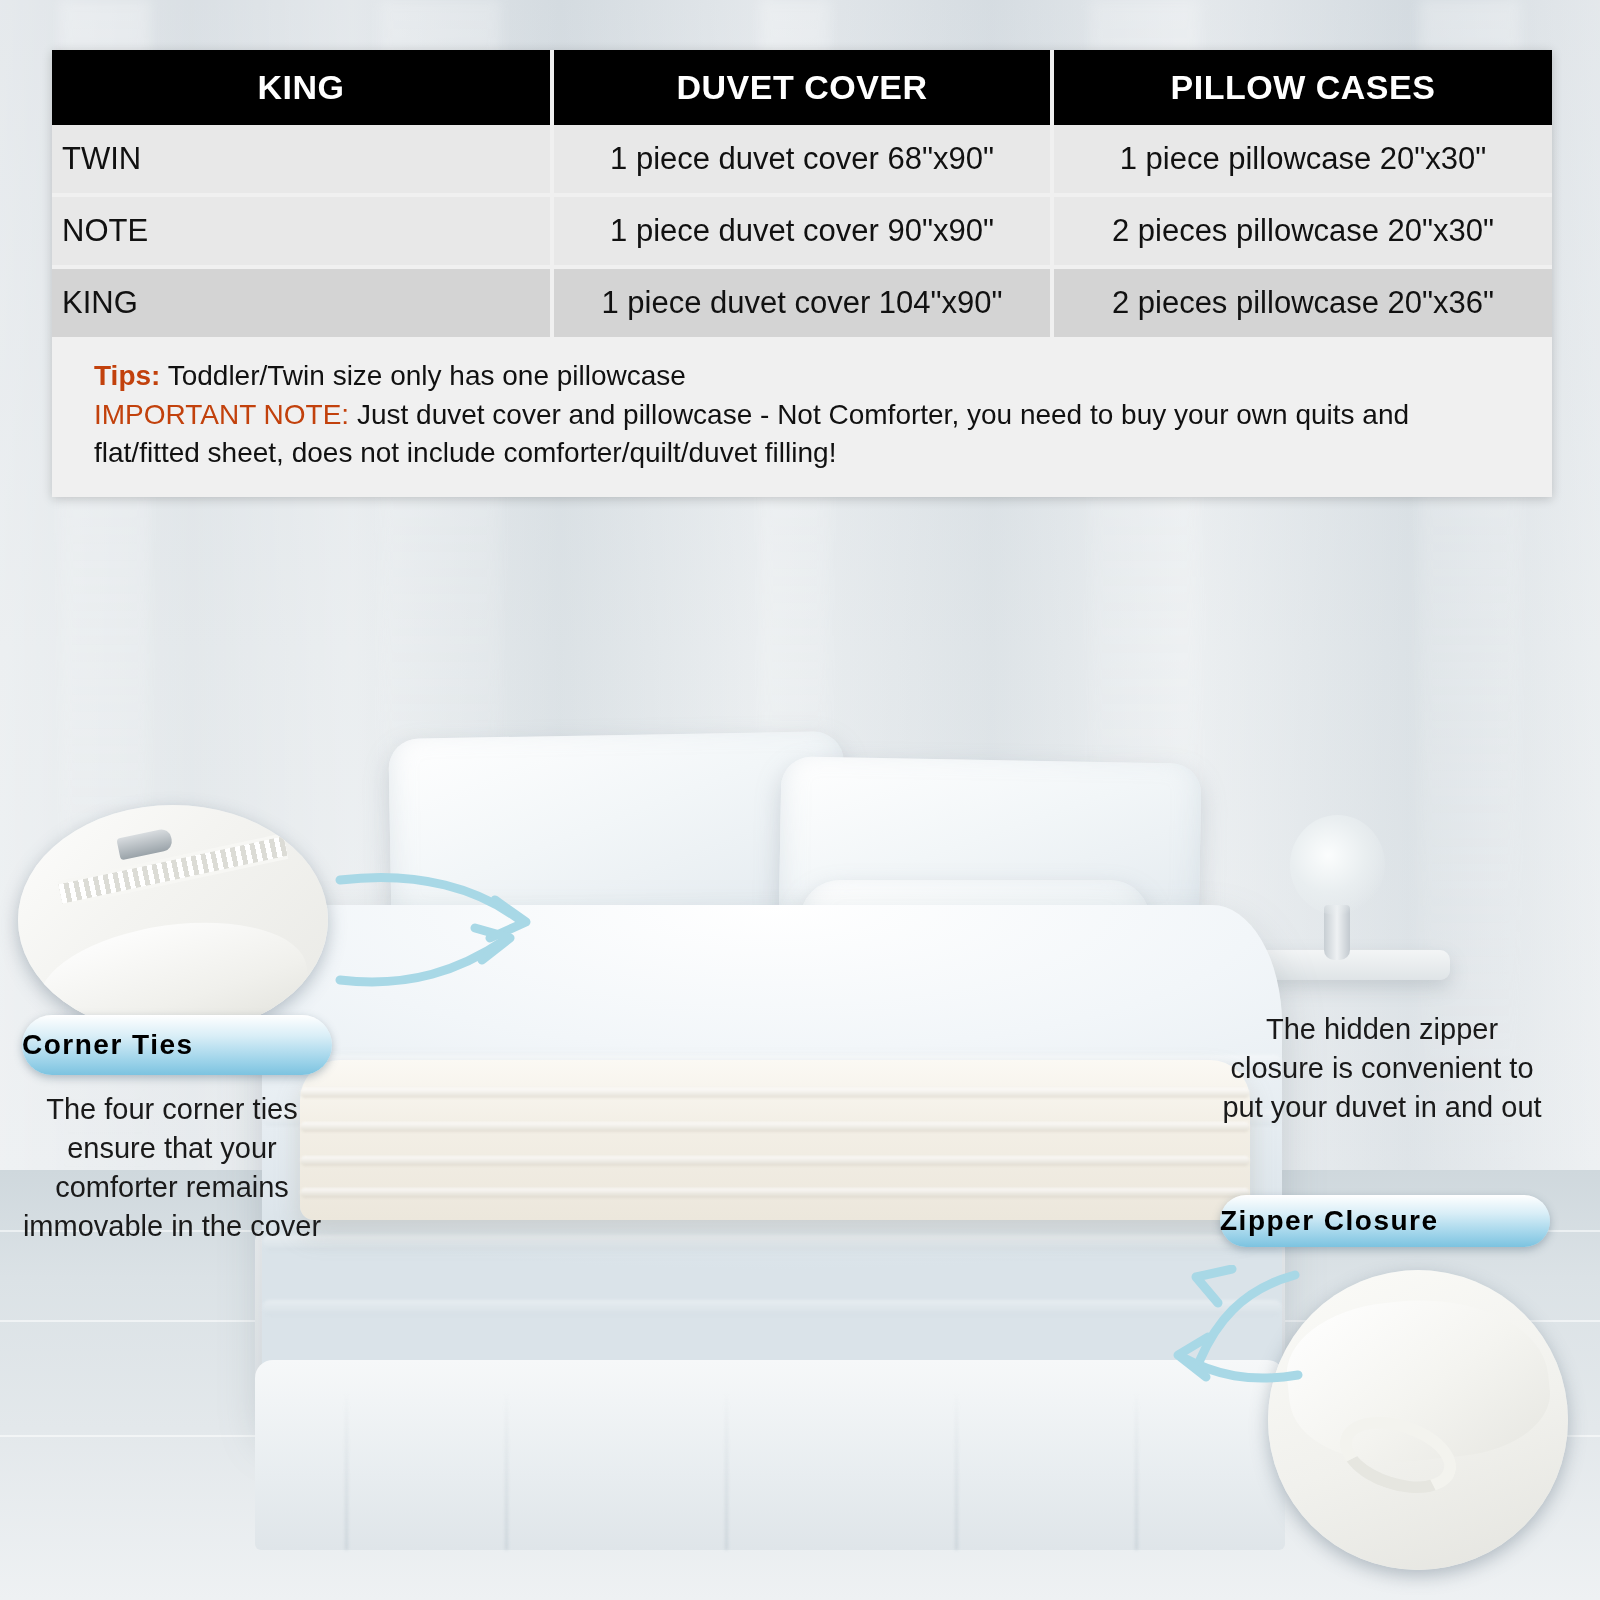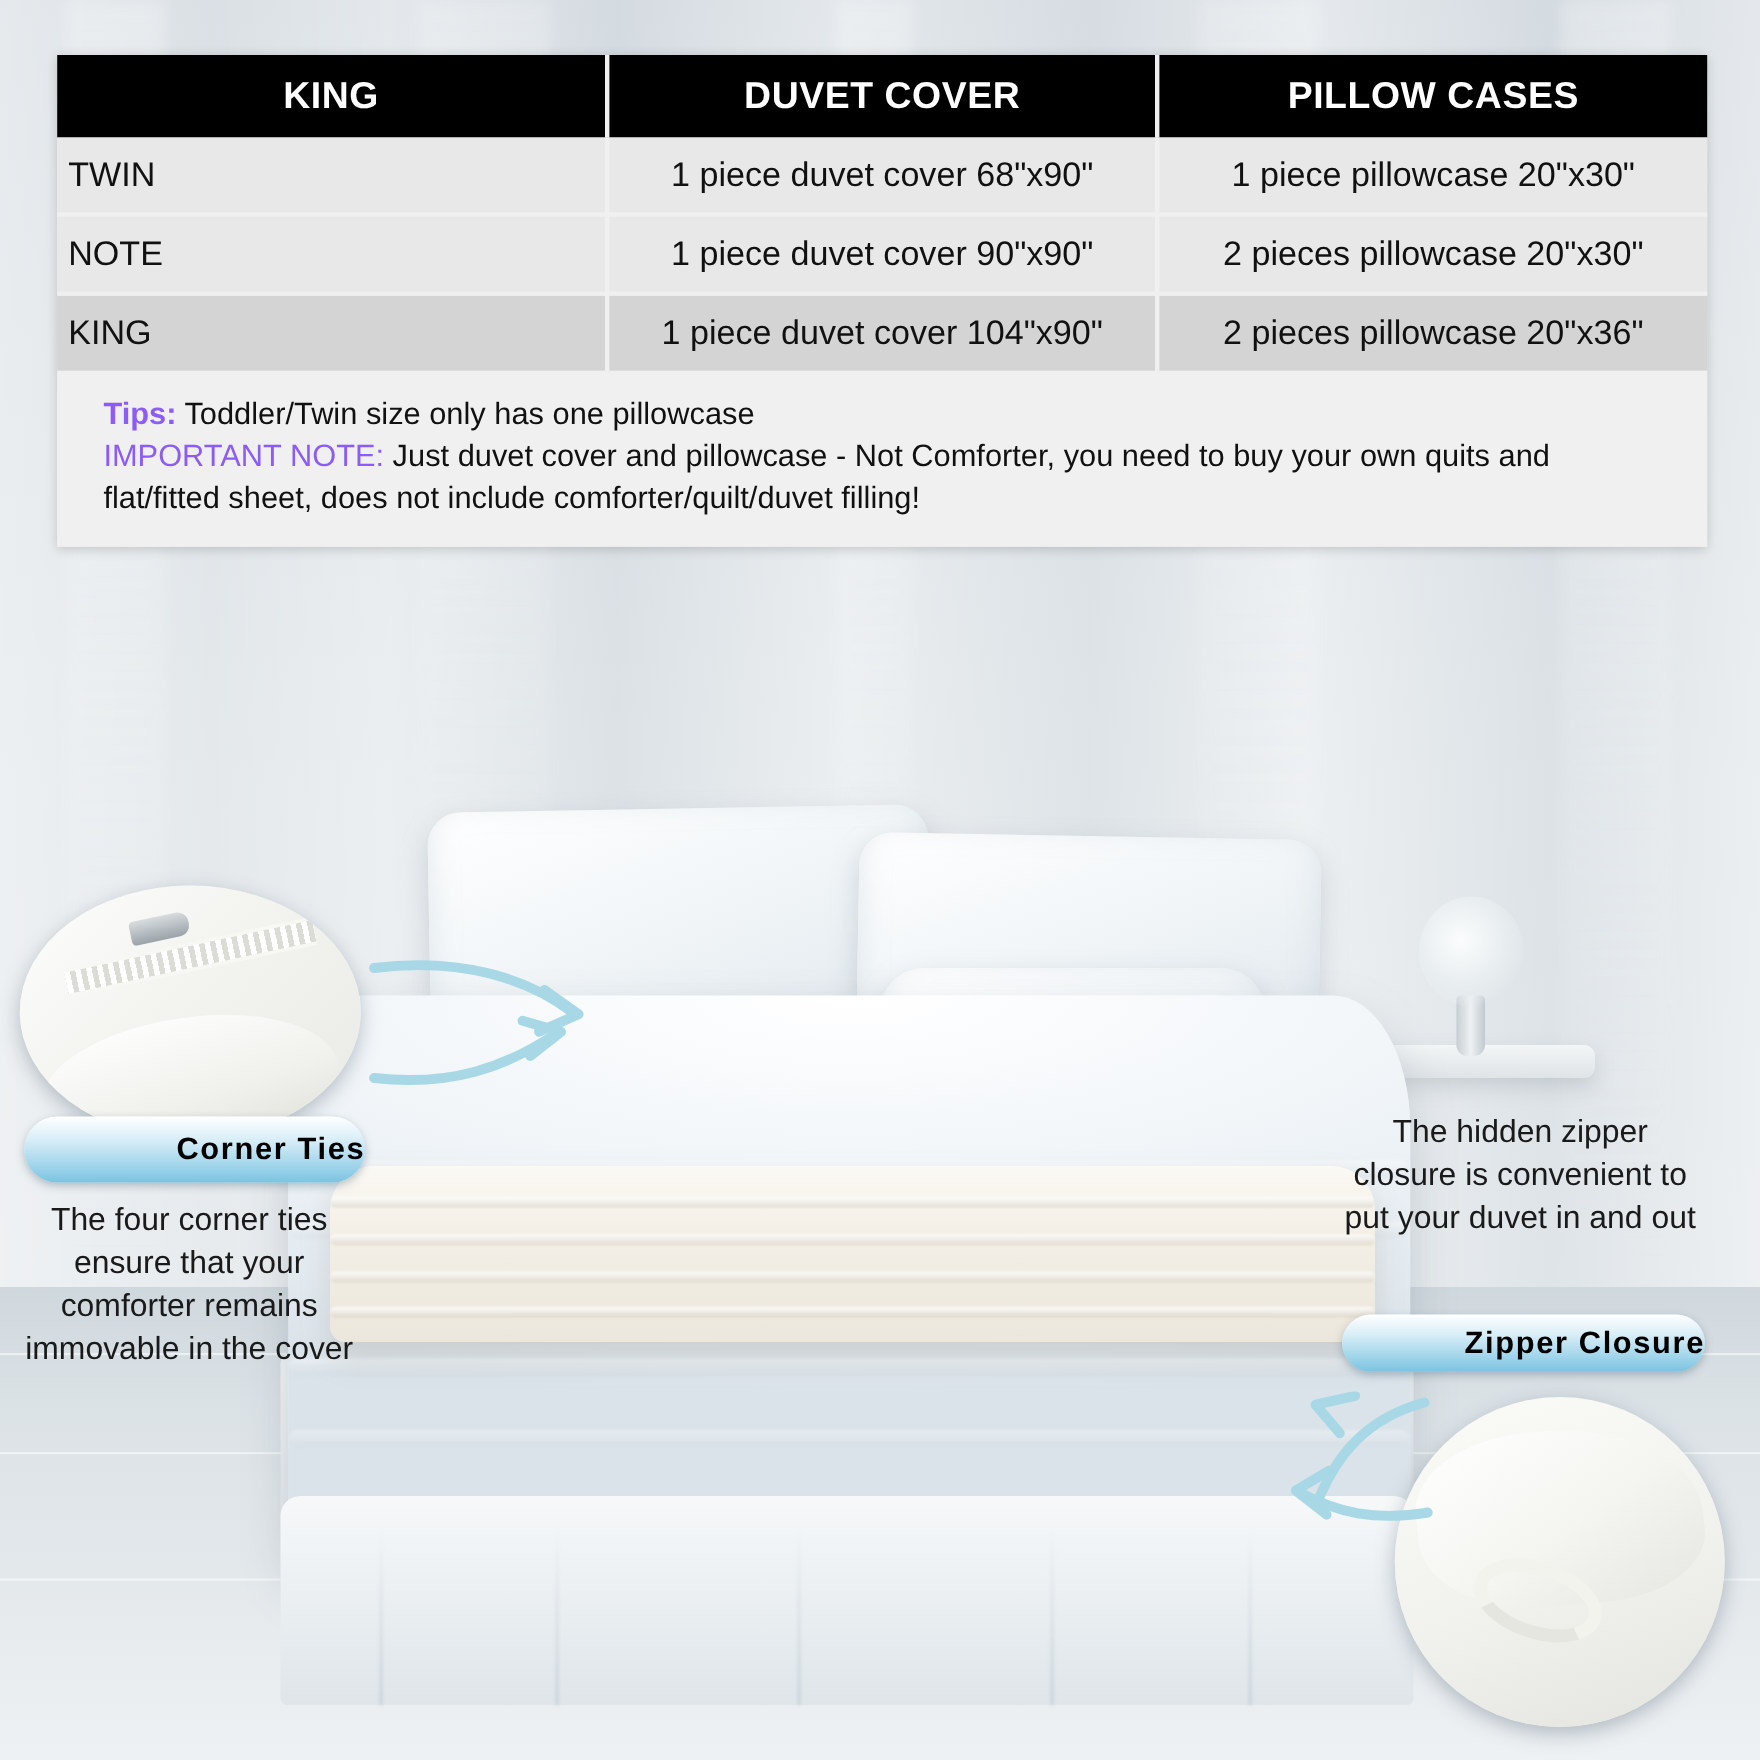--- a/index.html
+++ b/index.html
@@ -134,30 +134,30 @@
     border-bottom: 4px solid #f0f0f0;
   }
   table.size-table td:last-child { border-right: none; }
   td.col-size { width: 265px; text-align: left; padding-left: 42px; background: #d4d4d4; }
   td.col-duvet { width: 610px; text-align: center; background: #d4d4d4; }
   td.col-pillow { text-align: center; background: #d4d4d4; }
   tr.alt td.col-size, tr.alt td.col-duvet, tr.alt td.col-pillow { background: #e8e8e8; }
 
   .notes { padding: 16px 42px 24px 42px; background: #f0f0f0; }
   .note-line { font-size: 28px; color: #111; line-height: 1.38; }
-  .note-label { color: #8b5cf6; font-weight: bold; }
+  .note-label { color: #c2410c; font-weight: bold; }
   .note-label.nb { font-weight: normal; }
 
   
   .bubble {
     position: absolute;
     border-radius: 40px;
     background: linear-gradient(180deg, #ffffff 0%, #d9eef7 35%, #9fd4ea 75%, #7cc3e0 100%);
     box-shadow: 0 3px 8px rgba(60,90,110,0.35);
-    display: flex; align-items: center; justify-content: flex-end;
+    display: flex; align-items: center; justify-content: flex-start;
     color: #000; font-weight: bold; font-size: 28px;
     letter-spacing: 1.5px;
   }
   #bubble-corner-ties { left: 22px; top: 1015px; width: 310px; height: 60px; }
   #bubble-zipper { left: 1220px; top: 1195px; width: 330px; height: 52px; }
 
   .callout-text {
     position: absolute; font-size: 29px; color: #1a1a1a; line-height: 1.34; text-align: center;
   }
   #text-corner-ties { left: 22px; top: 1090px; width: 300px; }

